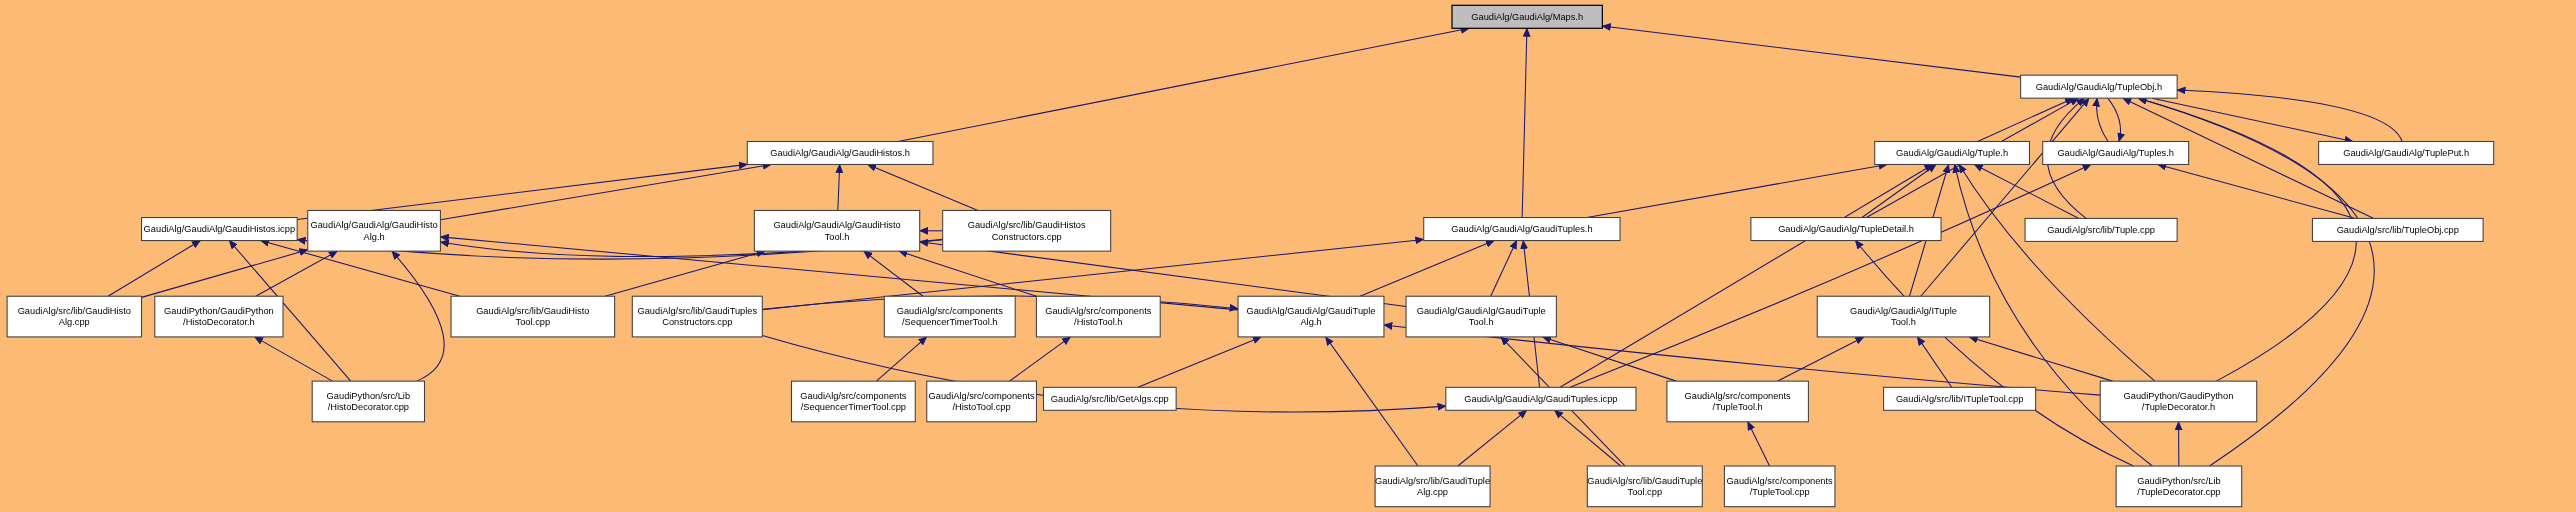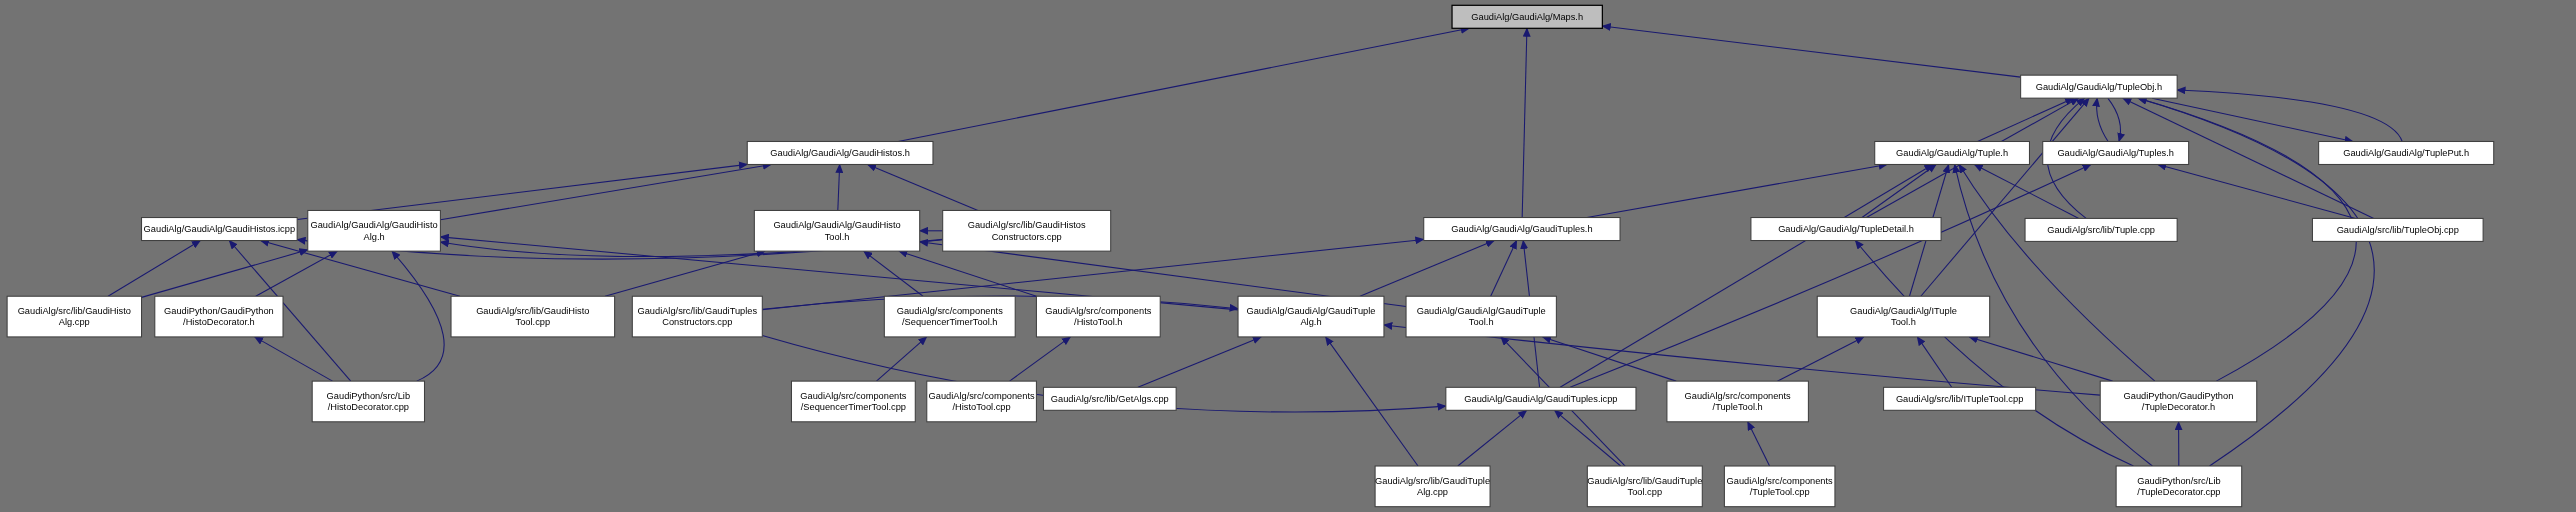--- a/index.html
+++ b/index.html
@@ -1,16 +1,16 @@
 <!DOCTYPE html>
 <html style="font-size:14px"><head>
 <meta charset="utf-8">
 <style>
   html,body{margin:0;padding:0;background:#ffffff;}
-  #graph-wrap{width:2576px;height:512px;position:relative;background:#737373;overflow:hidden;}
+  #graph-wrap{width:2576px;height:512px;position:relative;background:#fdba74;overflow:hidden;}
   svg{display:block;}
   .node-rect{fill:#ffffff;stroke:#404040;stroke-width:1.2;}
   .node-rect.root{fill:#bebebe;stroke:#000000;stroke-width:1.4;}
   .node-label{font-family:"Liberation Sans","DejaVu Sans",sans-serif;font-size:10.5px;fill:#000000;text-anchor:middle;}
   .edge{fill:none;stroke:#191970;stroke-width:1.2;}
 </style>
 </head>
 <body>
 
 <div id="graph-wrap">

